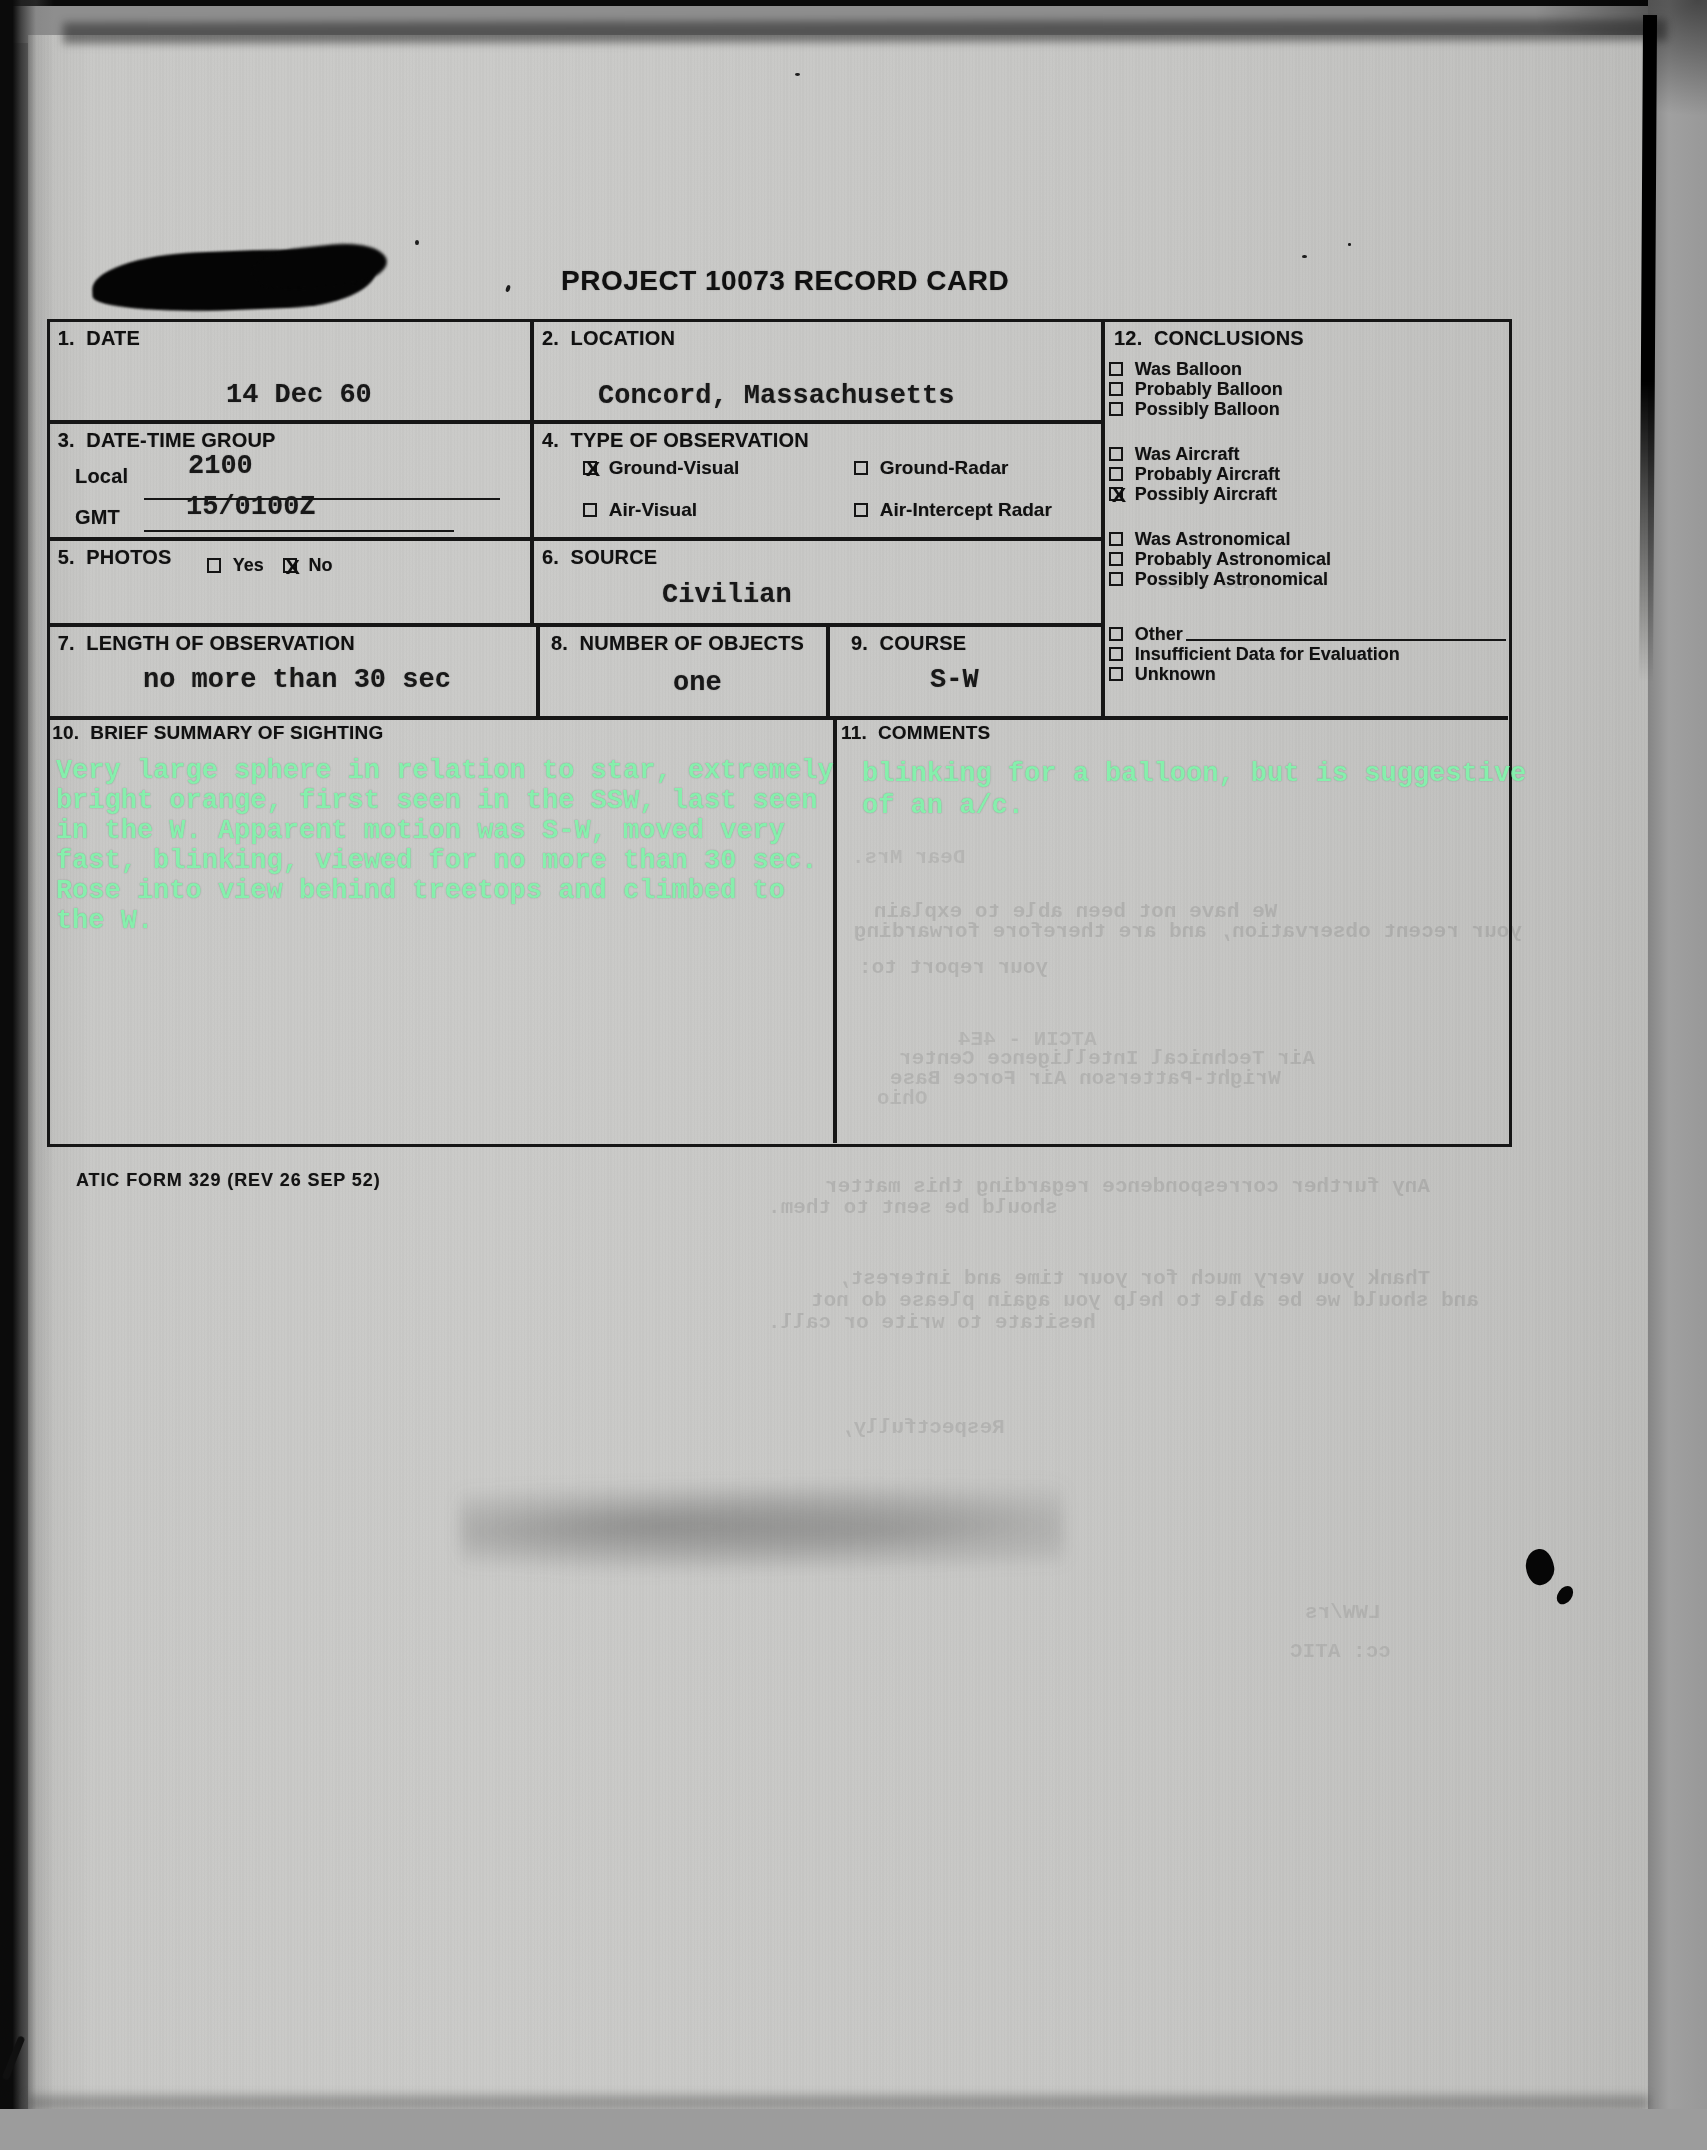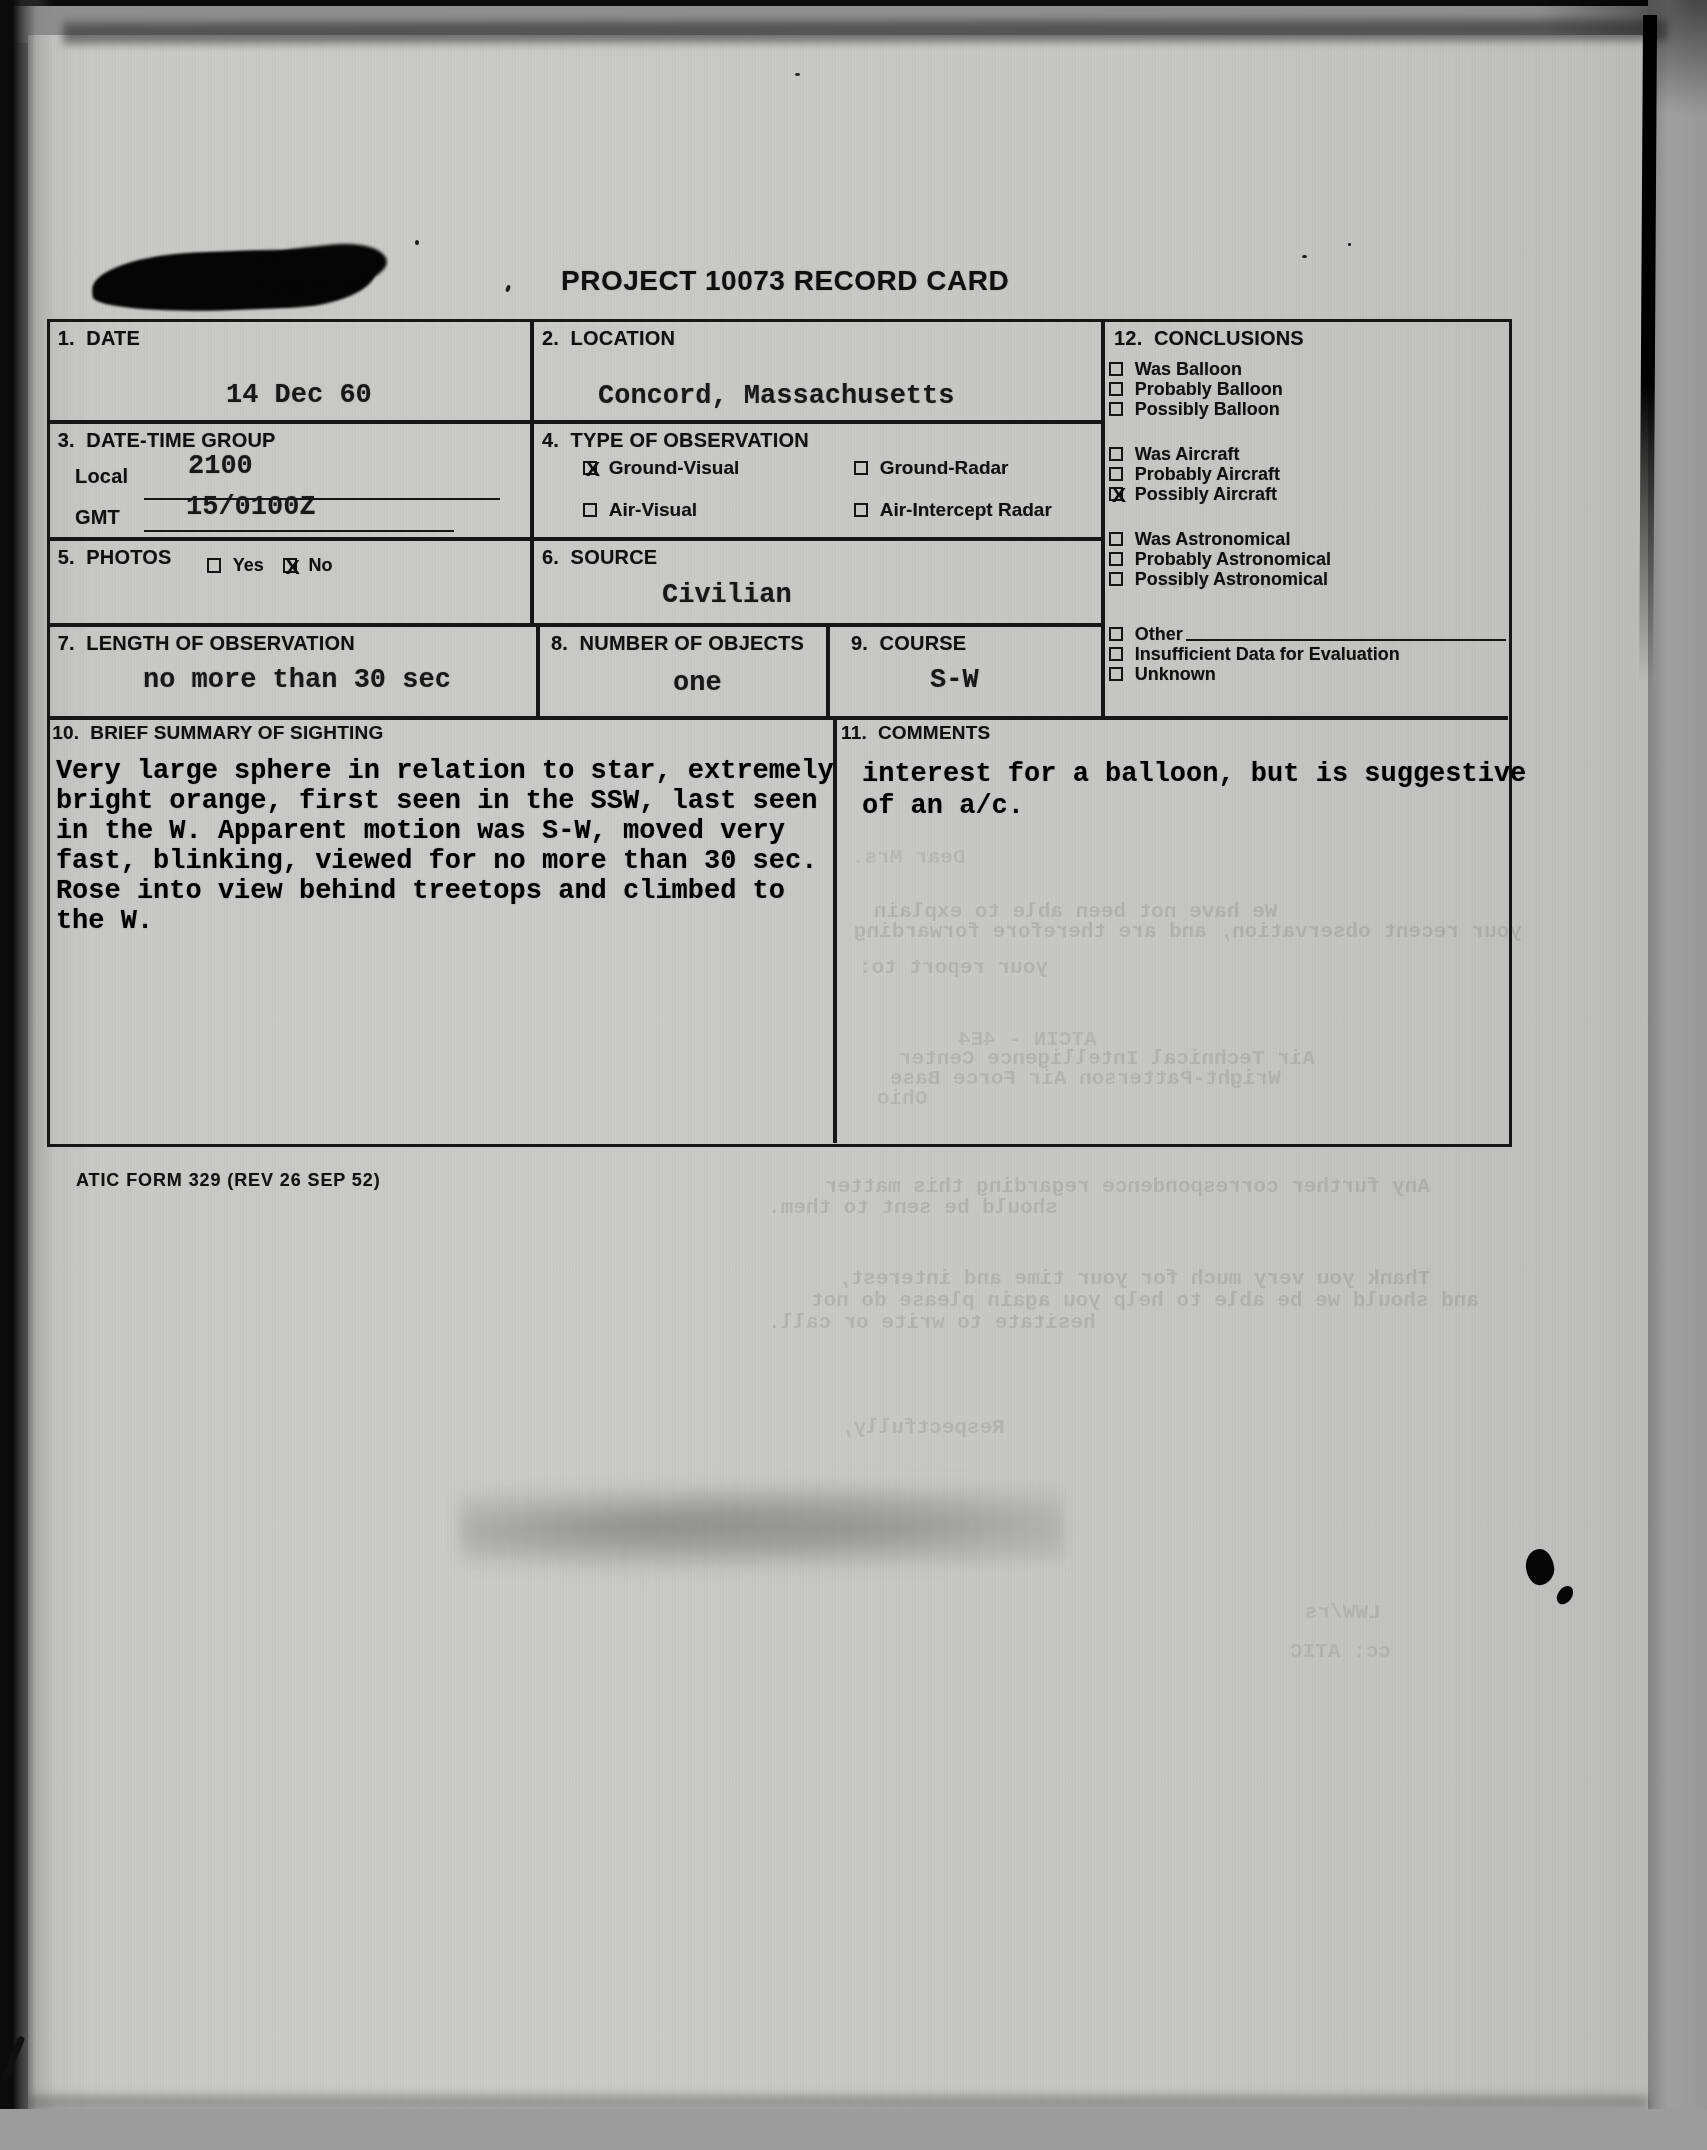--- a/index.html
+++ b/index.html
@@ -47,21 +47,21 @@
         text-shadow:0 0 0.9px rgba(10,10,10,.3);}
   
   .card{left:47px;top:319px;width:1465px;height:828px;border:3.6px solid #161616;box-sizing:border-box;}
   .ln{position:absolute;background:#161616;}
   .lbl{position:absolute;font-weight:700;font-size:20px;letter-spacing:0.2px;color:#111;
        text-shadow:0 0 0.9px rgba(10,10,10,.3);white-space:pre;}
   .lbl.sm{font-size:19px;}
   .typed{position:absolute;font-family:"Liberation Mono",monospace;font-weight:700;font-size:27px;
        color:#181818;text-shadow:0 0 1.4px rgba(10,10,10,.3);white-space:pre;}
   .rule{position:absolute;height:2.3px;background:#161616;}
-  .lines .tl{font-family:"Liberation Mono",monospace;font-weight:700;font-size:27px;color:#000000;
+  .lines .tl{font-family:"Liberation Mono",monospace;font-weight:700;font-size:27px;color:#86efac;
        text-shadow:0 0 1.4px rgba(10,10,10,.3);white-space:pre;}
   #summary-lines .tl{line-height:30px;}
   #comments-lines .tl{line-height:32px;}
   
   .crow{display:flex;align-items:center;}
   .cb{position:relative;width:10px;height:10.8px;border:2.3px solid #141414;margin-right:11.7px;flex:none;}
   .cb .xm{position:absolute;left:0.9px;top:-5.4px;font-weight:700;font-size:21px;color:#0e0e0e;
        font-family:"Liberation Sans",sans-serif;text-shadow:0 0 0.9px rgba(0,0,0,.4);}
   .crow .clab{font-weight:700;font-size:18px;color:#111;text-shadow:0 0 0.9px rgba(10,10,10,.3);white-space:pre;}
   .uline{flex:1;border-bottom:2.3px solid #161616;height:12.6px;margin-left:3.6px;}
@@ -203,21 +203,21 @@
       <div class="tl">Very large sphere in relation to star, extremely</div>
       <div class="tl">bright orange, first seen in the SSW, last seen</div>
       <div class="tl">in the W. Apparent motion was S-W, moved very</div>
       <div class="tl">fast, blinking, viewed for no more than 30 sec.</div>
       <div class="tl">Rose into view behind treetops and climbed to</div>
       <div class="tl">the W.</div>
     </div>
 
   <div class="lbl sm" style="left:791px;top:400px">11.  COMMENTS</div>
   <div id="comments-lines" class="lines" style="position:absolute;left:812px;top:436px">
-      <div class="tl">interest for a balloon, but is suggestive</div>
+      <div class="tl">blinking for a balloon, but is suggestive</div>
       <div class="tl">of an a/c.</div>
     </div>
 
   <div class="lbl" style="left:1064px;top:5.4px">12.  CONCLUSIONS</div>
   <div id="conc-list">
       <div class="cgroup">
         <div class="crow">
           <span class="cb"></span>
           <span class="clab">Was Balloon</span>
         </div>

